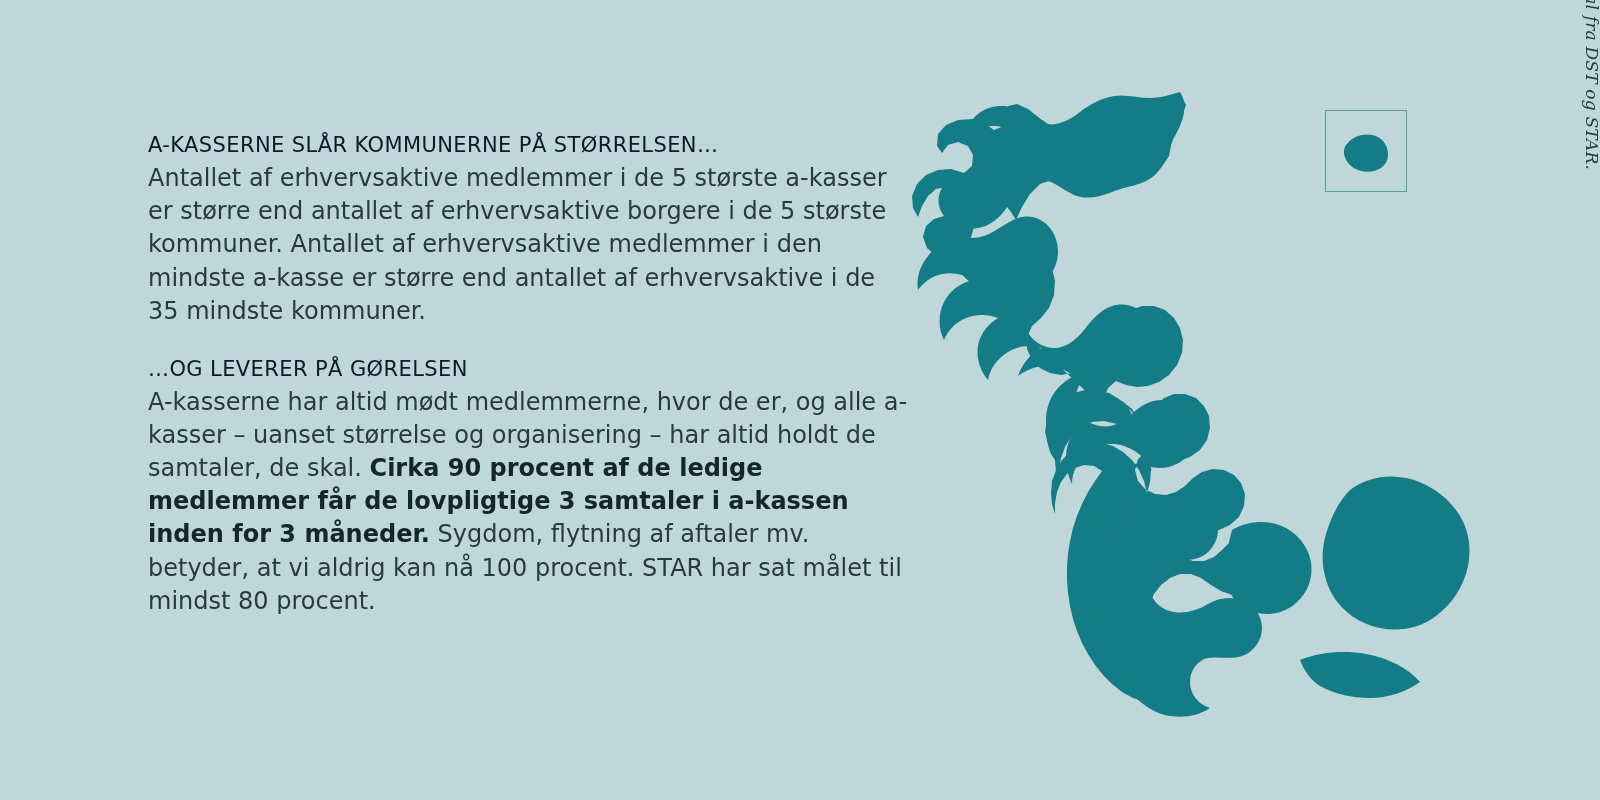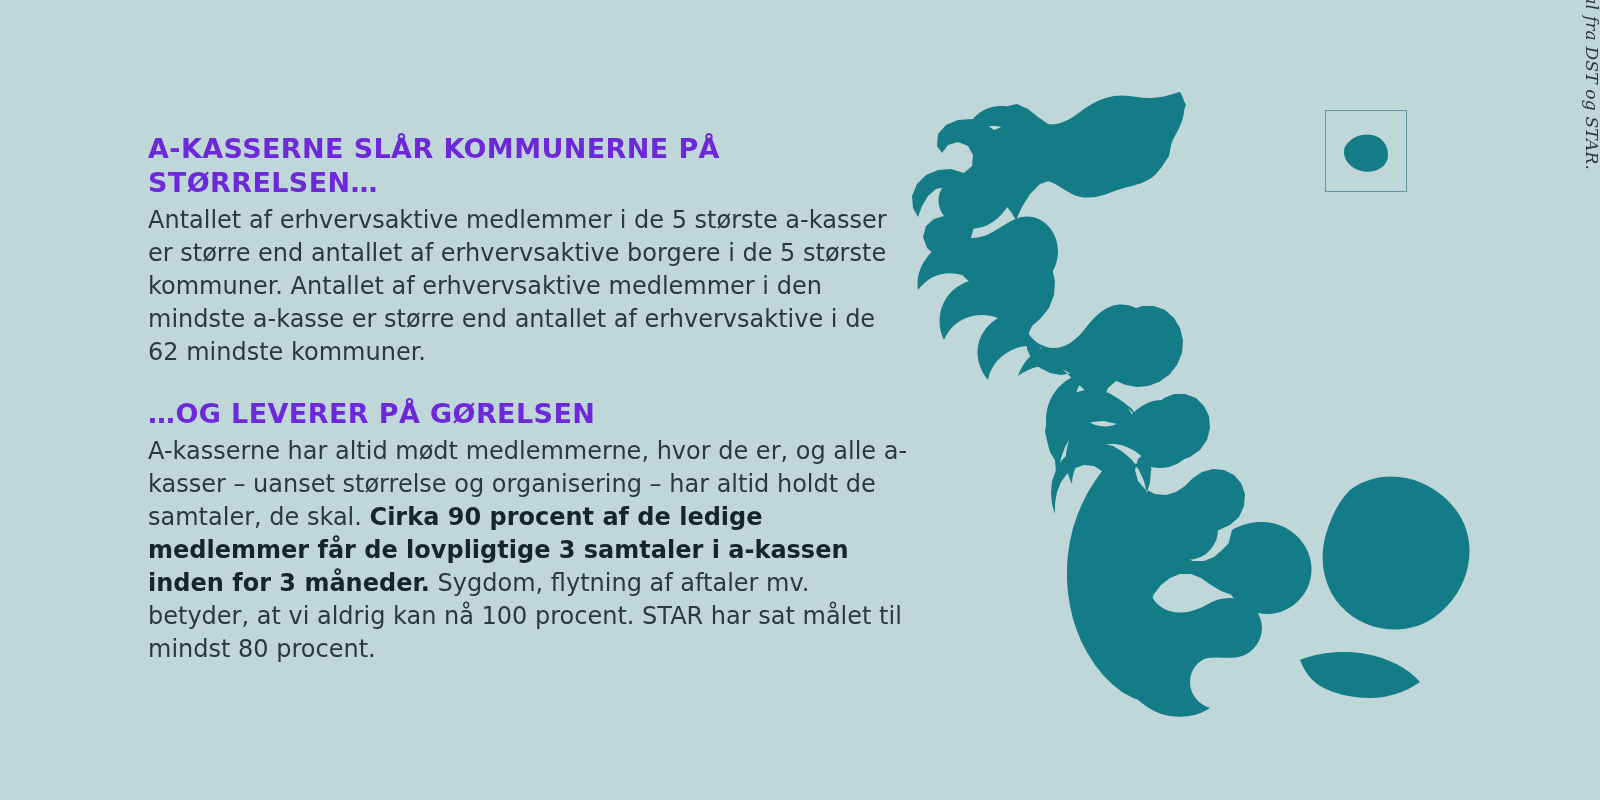--- a/index.html
+++ b/index.html
@@ -25,24 +25,24 @@
     position: absolute;
     left: 148px;
     top: 132px;
     width: 760px;
   }
   .section { margin: 0 0 0 0; }
   .section + .section { margin-top: 28px; }
 
   .heading {
     font-family: "DejaVu Sans", sans-serif;
-    font-weight: bold;
-    font-size: 27px;
+    font-weight: normal;
+    font-size: 21px;
     letter-spacing: 0.4px;
-    color: #6d28d9;
+    color: #0f172a;
     text-transform: uppercase;
     margin: 0 0 4px 0;
     line-height: 1.25;
   }
   .body-text {
     font-family: "DejaVu Sans", sans-serif;
     font-size: 24px;
     line-height: 1.38;
     color: #2a3a3c;
     margin: 0;
@@ -90,21 +90,21 @@
 </style>
 </head>
 <body>
 
 <div class="canvas">
 
   <div class="text-block">
 
     <div class="section">
       <h2 class="heading">A-KASSERNE SLÅR KOMMUNERNE PÅ STØRRELSEN…</h2>
-      <p class="body-text">Antallet af erhvervsaktive medlemmer i de 5 største a-kasser er større end antallet af erhvervsaktive borgere i de 5 største kommuner. Antallet af erhvervsaktive medlemmer i den mindste a-kasse er større end antallet af erhvervsaktive i de 62 mindste kommuner.</p>
+      <p class="body-text">Antallet af erhvervsaktive medlemmer i de 5 største a-kasser er større end antallet af erhvervsaktive borgere i de 5 største kommuner. Antallet af erhvervsaktive medlemmer i den mindste a-kasse er større end antallet af erhvervsaktive i de 35 mindste kommuner.</p>
     </div>
 
     <div class="section">
       <h2 class="heading">…OG LEVERER PÅ GØRELSEN</h2>
       <p class="body-text">A-kasserne har altid mødt medlemmerne, hvor de er, og alle a-kasser – uanset størrelse og organisering – har altid holdt de samtaler, de skal. <b>Cirka 90 procent af de ledige medlemmer får de lovpligtige 3 samtaler i a-kassen inden for 3 måneder.</b> Sygdom, flytning af aftaler mv. betyder, at vi aldrig kan nå 100 procent. STAR har sat målet til mindst 80 procent.</p>
     </div>
 
   </div>
 
   <div class="source">Kilde: DAK på baggrund af tal fra DST og STAR.</div>

